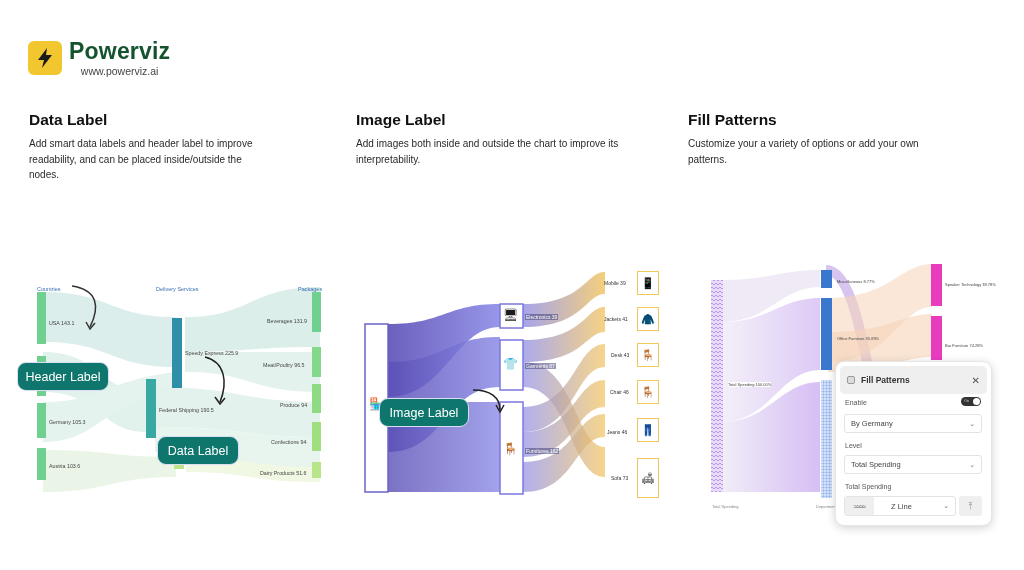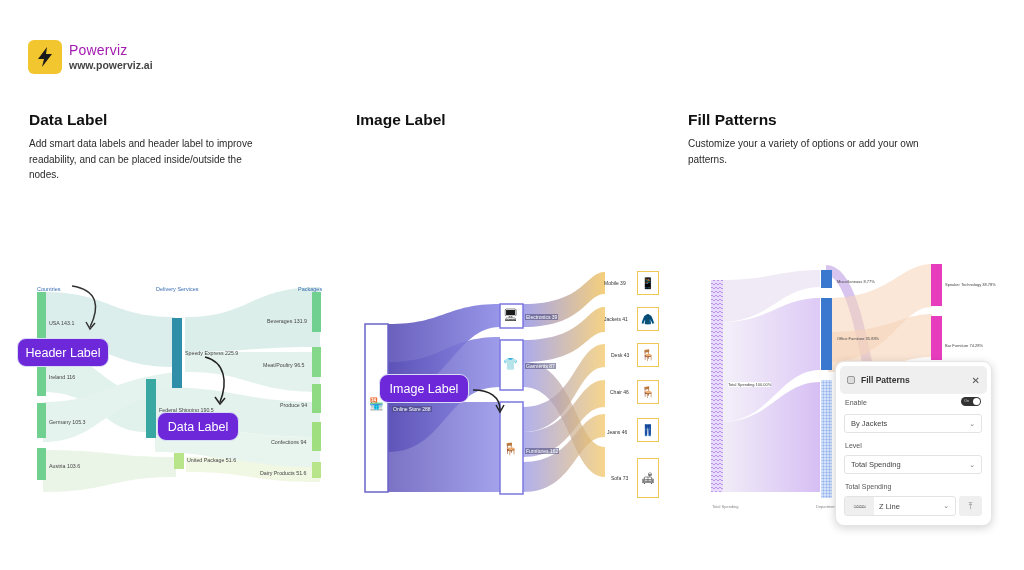--- a/index.html
+++ b/index.html
@@ -2,58 +2,58 @@
 <html><head>
 <meta charset="utf-8">
 <style>
   * { box-sizing: border-box; margin: 0; padding: 0; }
   html, body { width: 1024px; height: 570px; background: #ffffff; overflow: hidden; }
   body { font-family: "Liberation Sans", "DejaVu Sans", sans-serif; color: #1b1b1b; position: relative; }
 
   .brand { position: absolute; left: 28px; top: 40px; display: flex; align-items: center; gap: 7px; }
   .brand-logo { width: 34px; height: 34px; background: #f2c62f; border-radius: 6px; display: flex; align-items: center; justify-content: center; }
   .brand-text { display: flex; flex-direction: column; line-height: 1; }
-  .brand-name { font-size: 14px; font-weight: normal; color: #a21caf; letter-spacing: 0.2px; }
-  .brand-url { font-size: 10.5px; color: #444; margin-top: 3px; font-weight: bold; }
+  .brand-name { font-size: 23px; font-weight: bold; color: #14532d; letter-spacing: 0.2px; }
+  .brand-url { font-size: 10.5px; color: #444; margin-top: 3px; font-weight: normal; text-align: center; }
 
   .feature { position: absolute; top: 111px; width: 300px; }
   .feature h2 { font-size: 15.5px; font-weight: bold; color: #111; margin-bottom: 7px; }
   .feature p { font-size: 10px; line-height: 15.5px; color: #2a2a2a; }
   .f1 { left: 29px; } .f2 { left: 356px; } .f3 { left: 688px; }
 
   .panel { position: absolute; top: 262px; height: 258px; }
   .p1 { left: 20px; width: 320px; }
   .p2 { left: 355px; width: 312px; }
   .p3 { left: 700px; width: 300px; }
   .panel svg { position: absolute; left: 0; top: 0; }
 
   .tiny { position: absolute; font-size: 5.3px; color: #444; white-space: nowrap; }
   .hdr { position: absolute; font-size: 5.5px; color: #3a6fb5; white-space: nowrap; }
 
-  .callout { position: absolute; background: #6d28d9; color: #fff; border-radius: 9px; font-size: 12.5px; display: flex; align-items: center; justify-content: center; border: 1px solid #d9def5; }
+  .callout { position: absolute; background: #0f766e; color: #fff; border-radius: 9px; font-size: 12.5px; display: flex; align-items: center; justify-content: center; border: 1px solid #d9def5; margin-top: 24px; }
 
   .img-lbl { position: absolute; font-size: 5px; color: #fff; background: rgba(70,70,120,0.55); padding: 0 1px; white-space: nowrap; }
   .img-lbl-dark { position: absolute; font-size: 5px; color: #333; white-space: nowrap; }
   .thumb { position: absolute; width: 22px; height: 24px; background: #fff; border: 1.5px solid #f0c85a; display: flex; align-items: center; justify-content: center; font-size: 11px; }
 
   
   .dialog { position: absolute; left: 835px; top: 361px; width: 157px; height: 165px; background: #fff; border-radius: 9px; box-shadow: 0 2px 10px rgba(0,0,0,0.18); border: 1px solid #e6e6e6; }
   .dlg-head { height: 28px; margin: 4px 4px 0; background: #efefef; border-radius: 5px; display: flex; align-items: center; padding: 0 7px; }
   .dlg-check { width: 8px; height: 8px; border: 1px solid #999; border-radius: 2px; background: #ddd; margin-right: 6px; }
   .dlg-title { font-size: 8.5px; font-weight: bold; color: #333; flex: 1; }
   .dlg-close { font-size: 10px; color: #555; }
   .dlg-row { position: absolute; left: 9px; font-size: 7px; color: #555; }
   .toggle { position: absolute; right: 10px; top: 35px; width: 20px; height: 9px; border-radius: 5px; background: #333; display: flex; align-items: center; justify-content: flex-end; padding-right: 1px; }
   .toggle-knob { width: 7px; height: 7px; background: #fff; border-radius: 50%; }
   .toggle-txt { position: absolute; left: 3px; top: 1px; font-size: 4px; color: #ccc; }
   .dlg-select { position: absolute; left: 8px; width: 138px; height: 19px; border: 1px solid #e3e3e3; border-radius: 3px; font-size: 7.5px; color: #444; display: flex; align-items: center; padding: 0 6px; justify-content: space-between; }
   .chev { font-size: 7px; color: #777; }
   .pattern-select { position: absolute; left: 8px; top: 134px; width: 112px; height: 20px; border: 1px solid #e3e3e3; border-radius: 3px; display: flex; align-items: center; font-size: 7.5px; color: #444; overflow: hidden; }
   .pat-swatch { width: 29px; height: 100%; background: #efefef; display: flex; align-items: center; justify-content: center; font-size: 7px; color: #555; letter-spacing: -1px; }
-  .pat-name { flex: 1; padding-left: 5px; }
+  .pat-name { flex: 1; padding-left: 17px; }
   .pat-chev { padding-right: 6px; font-size: 7px; color: #777; }
   .upload-btn { position: absolute; left: 123px; top: 134px; width: 23px; height: 20px; background: #efefef; border-radius: 3px; display: flex; align-items: center; justify-content: center; font-size: 9px; color: #888; }
 </style>
 </head>
 <body>
 
 <div class="brand">
   <div class="brand-logo">
     <svg width="20" height="22" viewBox="0 0 20 22">
         <path d="M12 1 L3 13 L9 13 L7 21 L17 8 L11 8 Z" fill="#1a1a1a"></path>
@@ -64,20 +64,21 @@
     <span class="brand-url">www.powerviz.ai</span>
   </div>
 </div>
 
 <div class="feature f1">
   <h2>Data Label</h2>
   <p style="width:240px">Add smart data labels and header label to improve readability, and can be placed inside/outside the nodes.</p>
 </div>
 <div class="feature f2">
   <h2>Image Label</h2>
+  <p style="width:280px">Add images both inside and outside the chart to improve its interpretability.</p>
 </div>
 <div class="feature f3">
   <h2>Fill Patterns</h2>
   <p style="width:240px">Customize your a variety of options or add your own patterns.</p>
 </div>
 
 <div class="panel p1">
   <svg width="320" height="258">
     <g fill="#d5ece8" opacity="0.85">
       <path d="M23 30 C90 30 90 55 155 55 L155 105 C90 105 90 80 23 80 Z"></path>
@@ -222,21 +223,21 @@
     <span class="dlg-check"></span>
     <span class="dlg-title">Fill Patterns</span>
     <span class="dlg-close">✕</span>
   </div>
   <span class="dlg-row" style="top:37px">Enable</span>
   <div class="toggle">
     <span class="toggle-txt">On</span>
     <span class="toggle-knob"></span>
   </div>
   <div class="dlg-select" style="top:52px">
-    <span>By Jackets</span>
+    <span>By Germany</span>
     <span class="chev">⌄</span>
   </div>
   <span class="dlg-row" style="top:80px">Level</span>
   <div class="dlg-select" style="top:93px">
     <span>Total Spending</span>
     <span class="chev">⌄</span>
   </div>
   <span class="dlg-row" style="top:121px">Total Spending</span>
   <div class="pattern-select">
     <span class="pat-swatch">≈≈≈≈</span>

